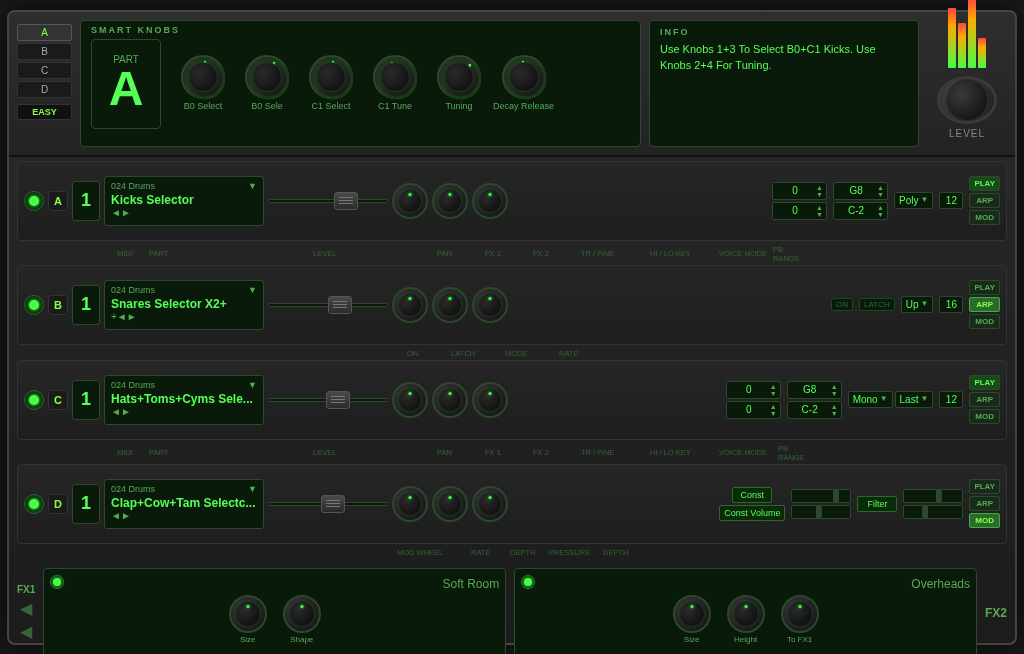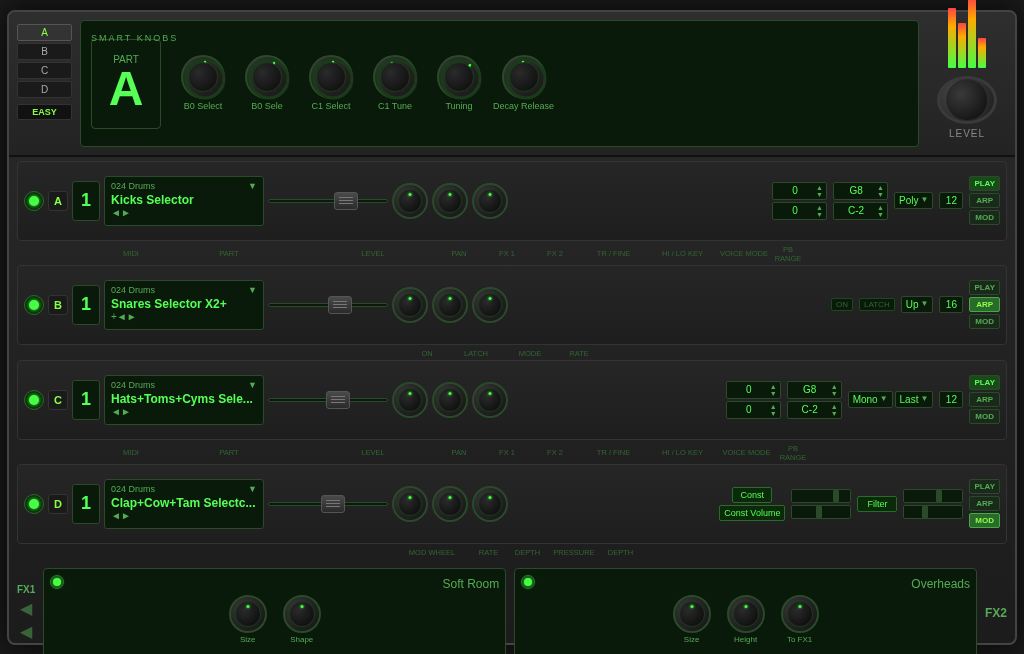--- a/index.html
+++ b/index.html
@@ -70,24 +70,24 @@
       flex: 1;
       background: #0a1a0a;
       border: 1px solid #2a4a2a;
       border-radius: 4px;
       padding: 6px 10px;
       position: relative;
     }
     .smart-knobs-label {
       color: #55aa55;
       font-size: 9px;
-      font-weight: normal;
+      font-weight: bold;
       letter-spacing: 2px;
       position: absolute;
-      top: 12px;
+      top: 4px;
       left: 10px;
     }
     .smart-knobs-content {
       display: flex;
       align-items: center;
       margin-top: 12px;
       gap: 4px;
     }
     .part-display {
       width: 70px;
@@ -582,21 +582,21 @@
     .labels-row {
       display: flex;
       align-items: center;
       padding: 0 8px 0 8px;
       gap: 4px;
     }
     .lbl {
       color: #336633;
       font-size: 7.5px;
       text-transform: uppercase;
-      text-align: center;
+      text-align: left;
     }
     .mod-box {
       background: #0a2a0a;
       border: 1px solid #2a6a2a;
       border-radius: 2px;
       padding: 2px 4px;
       color: #55ff55;
       font-size: 9px;
       text-align: center;
       min-width: 40px;
@@ -721,20 +721,24 @@
                 <path d="M 22 22 L 19 5" stroke="#44ff44" stroke-width="2.5" stroke-linecap="round"></path>
               </svg>
               <div class="knob-inner"></div>
             </div>
           </div>
           <div class="knob-label">Decay Release</div>
         </div>
       </div>
     </div>
 
+    <div class="info-section">
+      <div class="info-label">INFO</div>
+      <div class="info-text">Use Knobs 1+3 To Select B0+C1 Kicks. Use Knobs 2+4 For Tuning.</div>
+    </div>
 
     <div class="level-section">
       <div style="display:flex;gap:4px;align-items:flex-end;margin-bottom:4px;">
         <div class="vu-bars">
           <div class="vu-bar" style="height:60px"></div>
           <div class="vu-bar" style="height:45px"></div>
           <div class="vu-bar" style="height:70px"></div>
           <div class="vu-bar" style="height:30px"></div>
         </div>
       </div>

